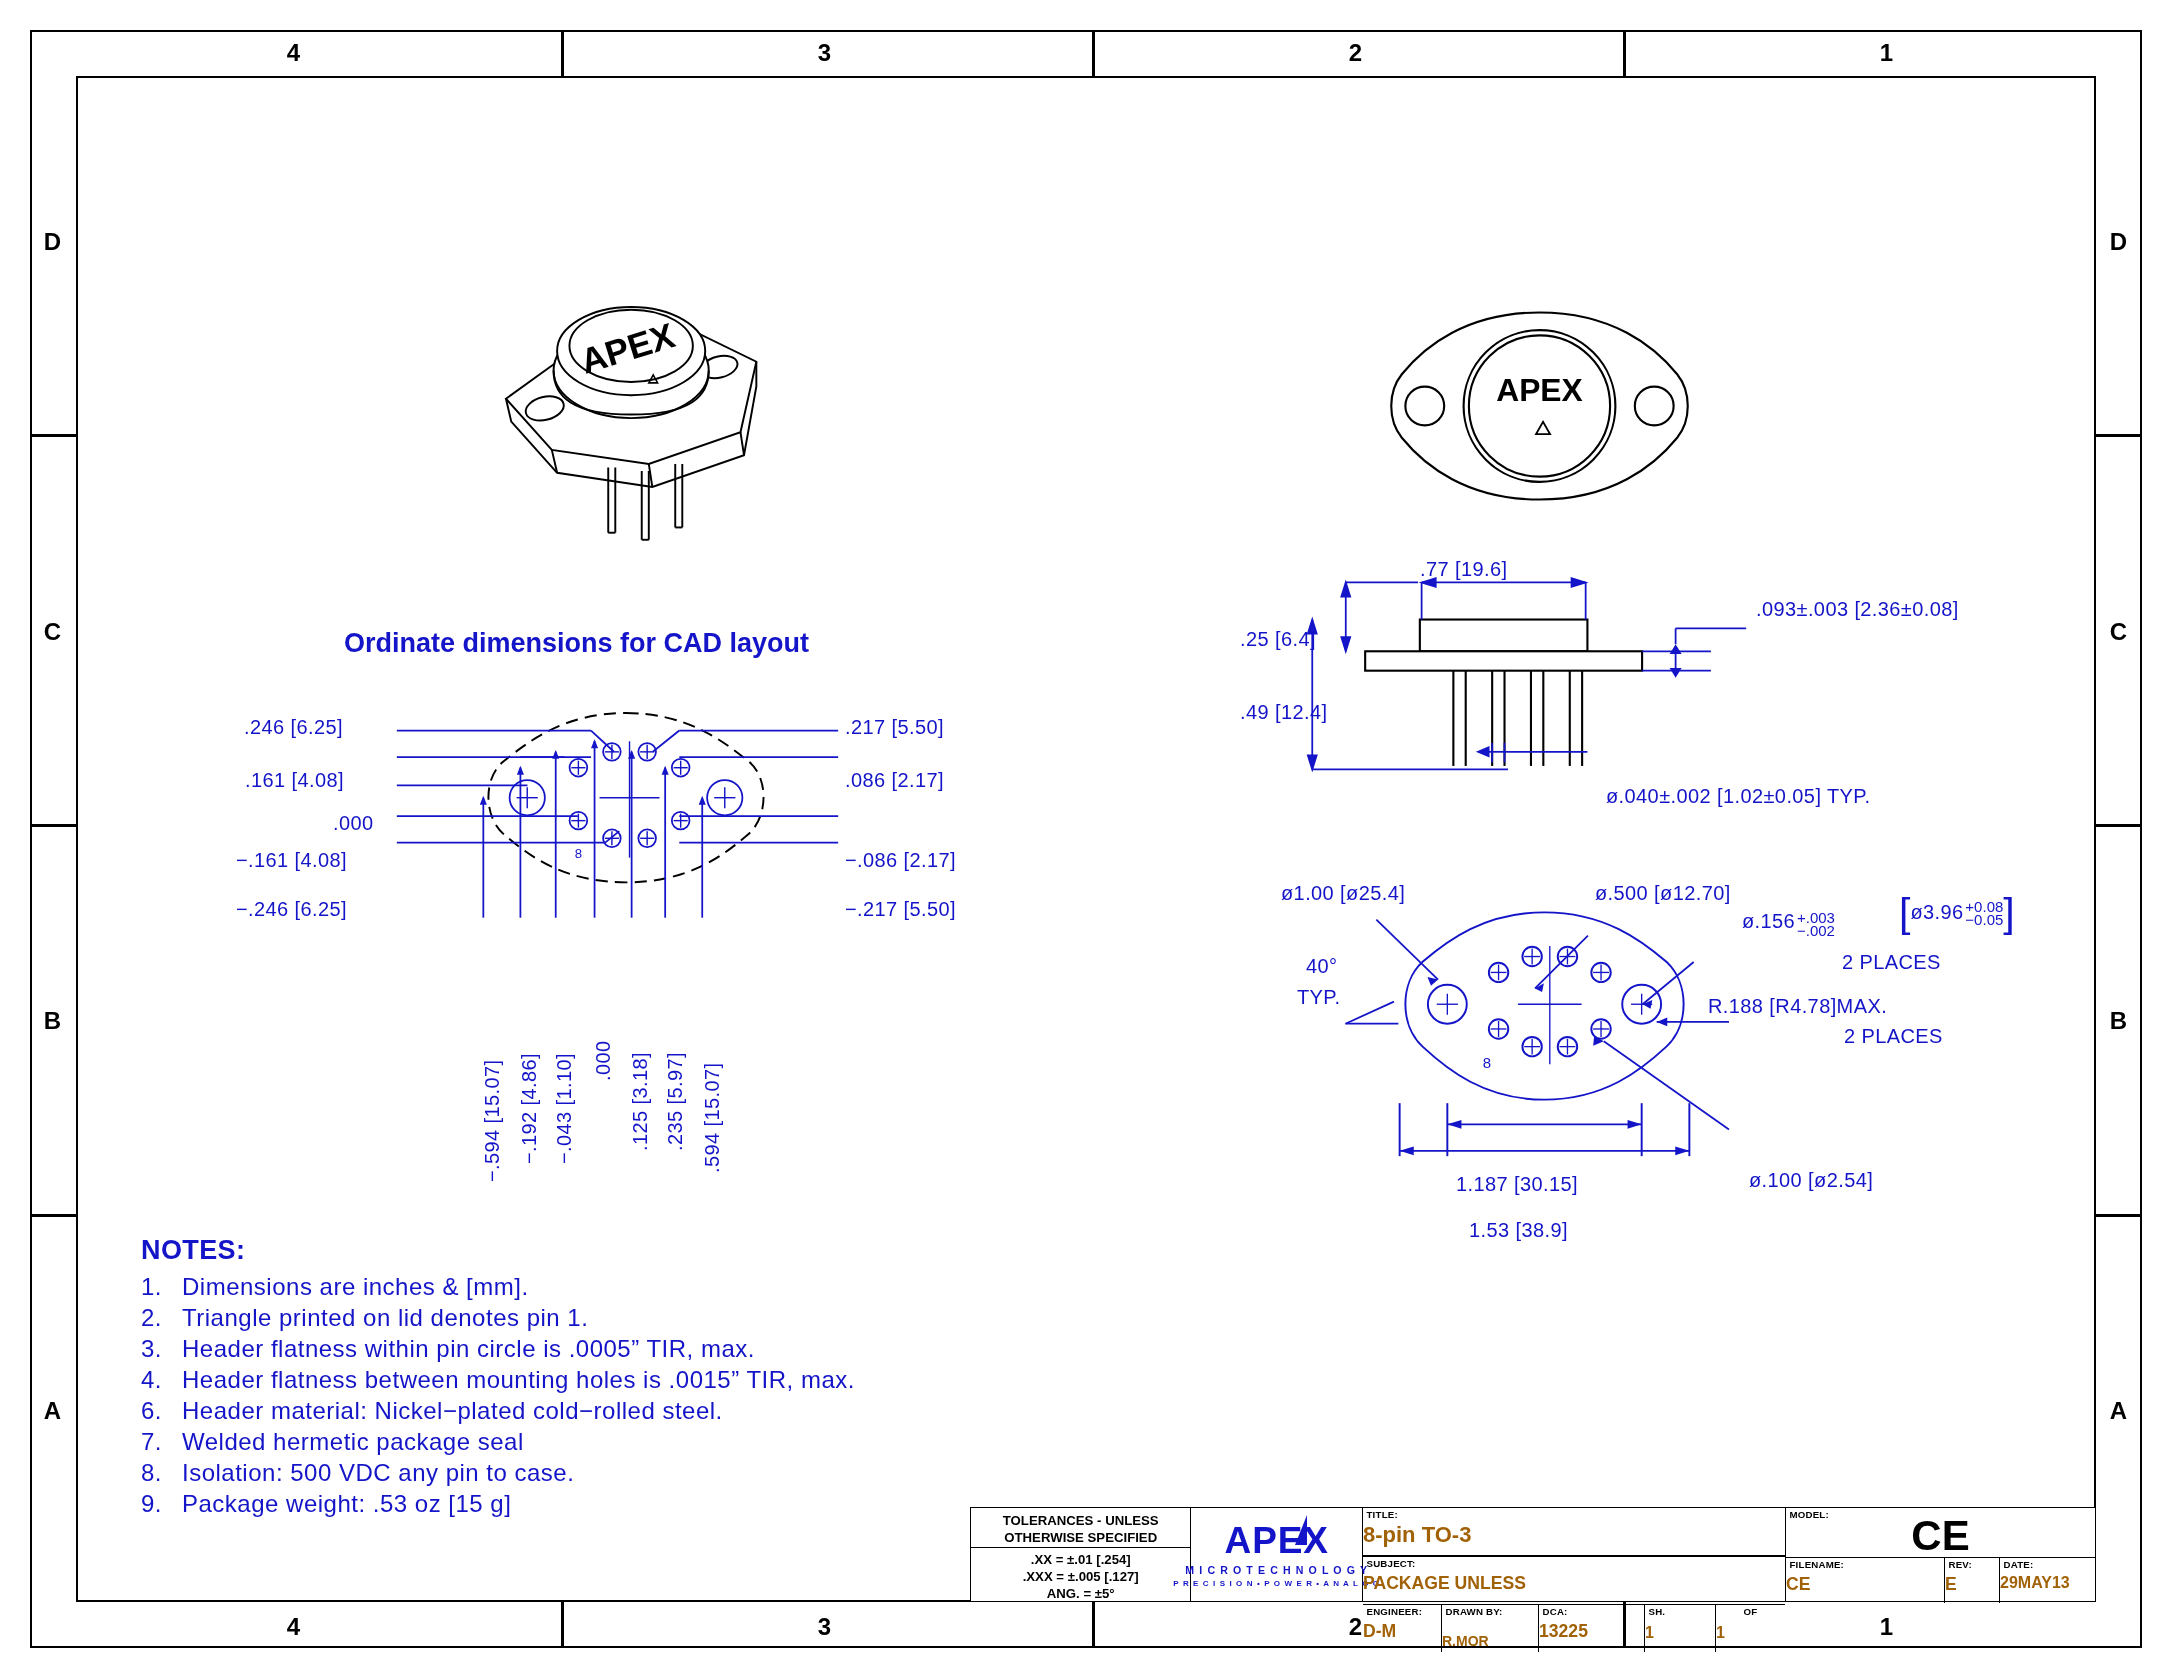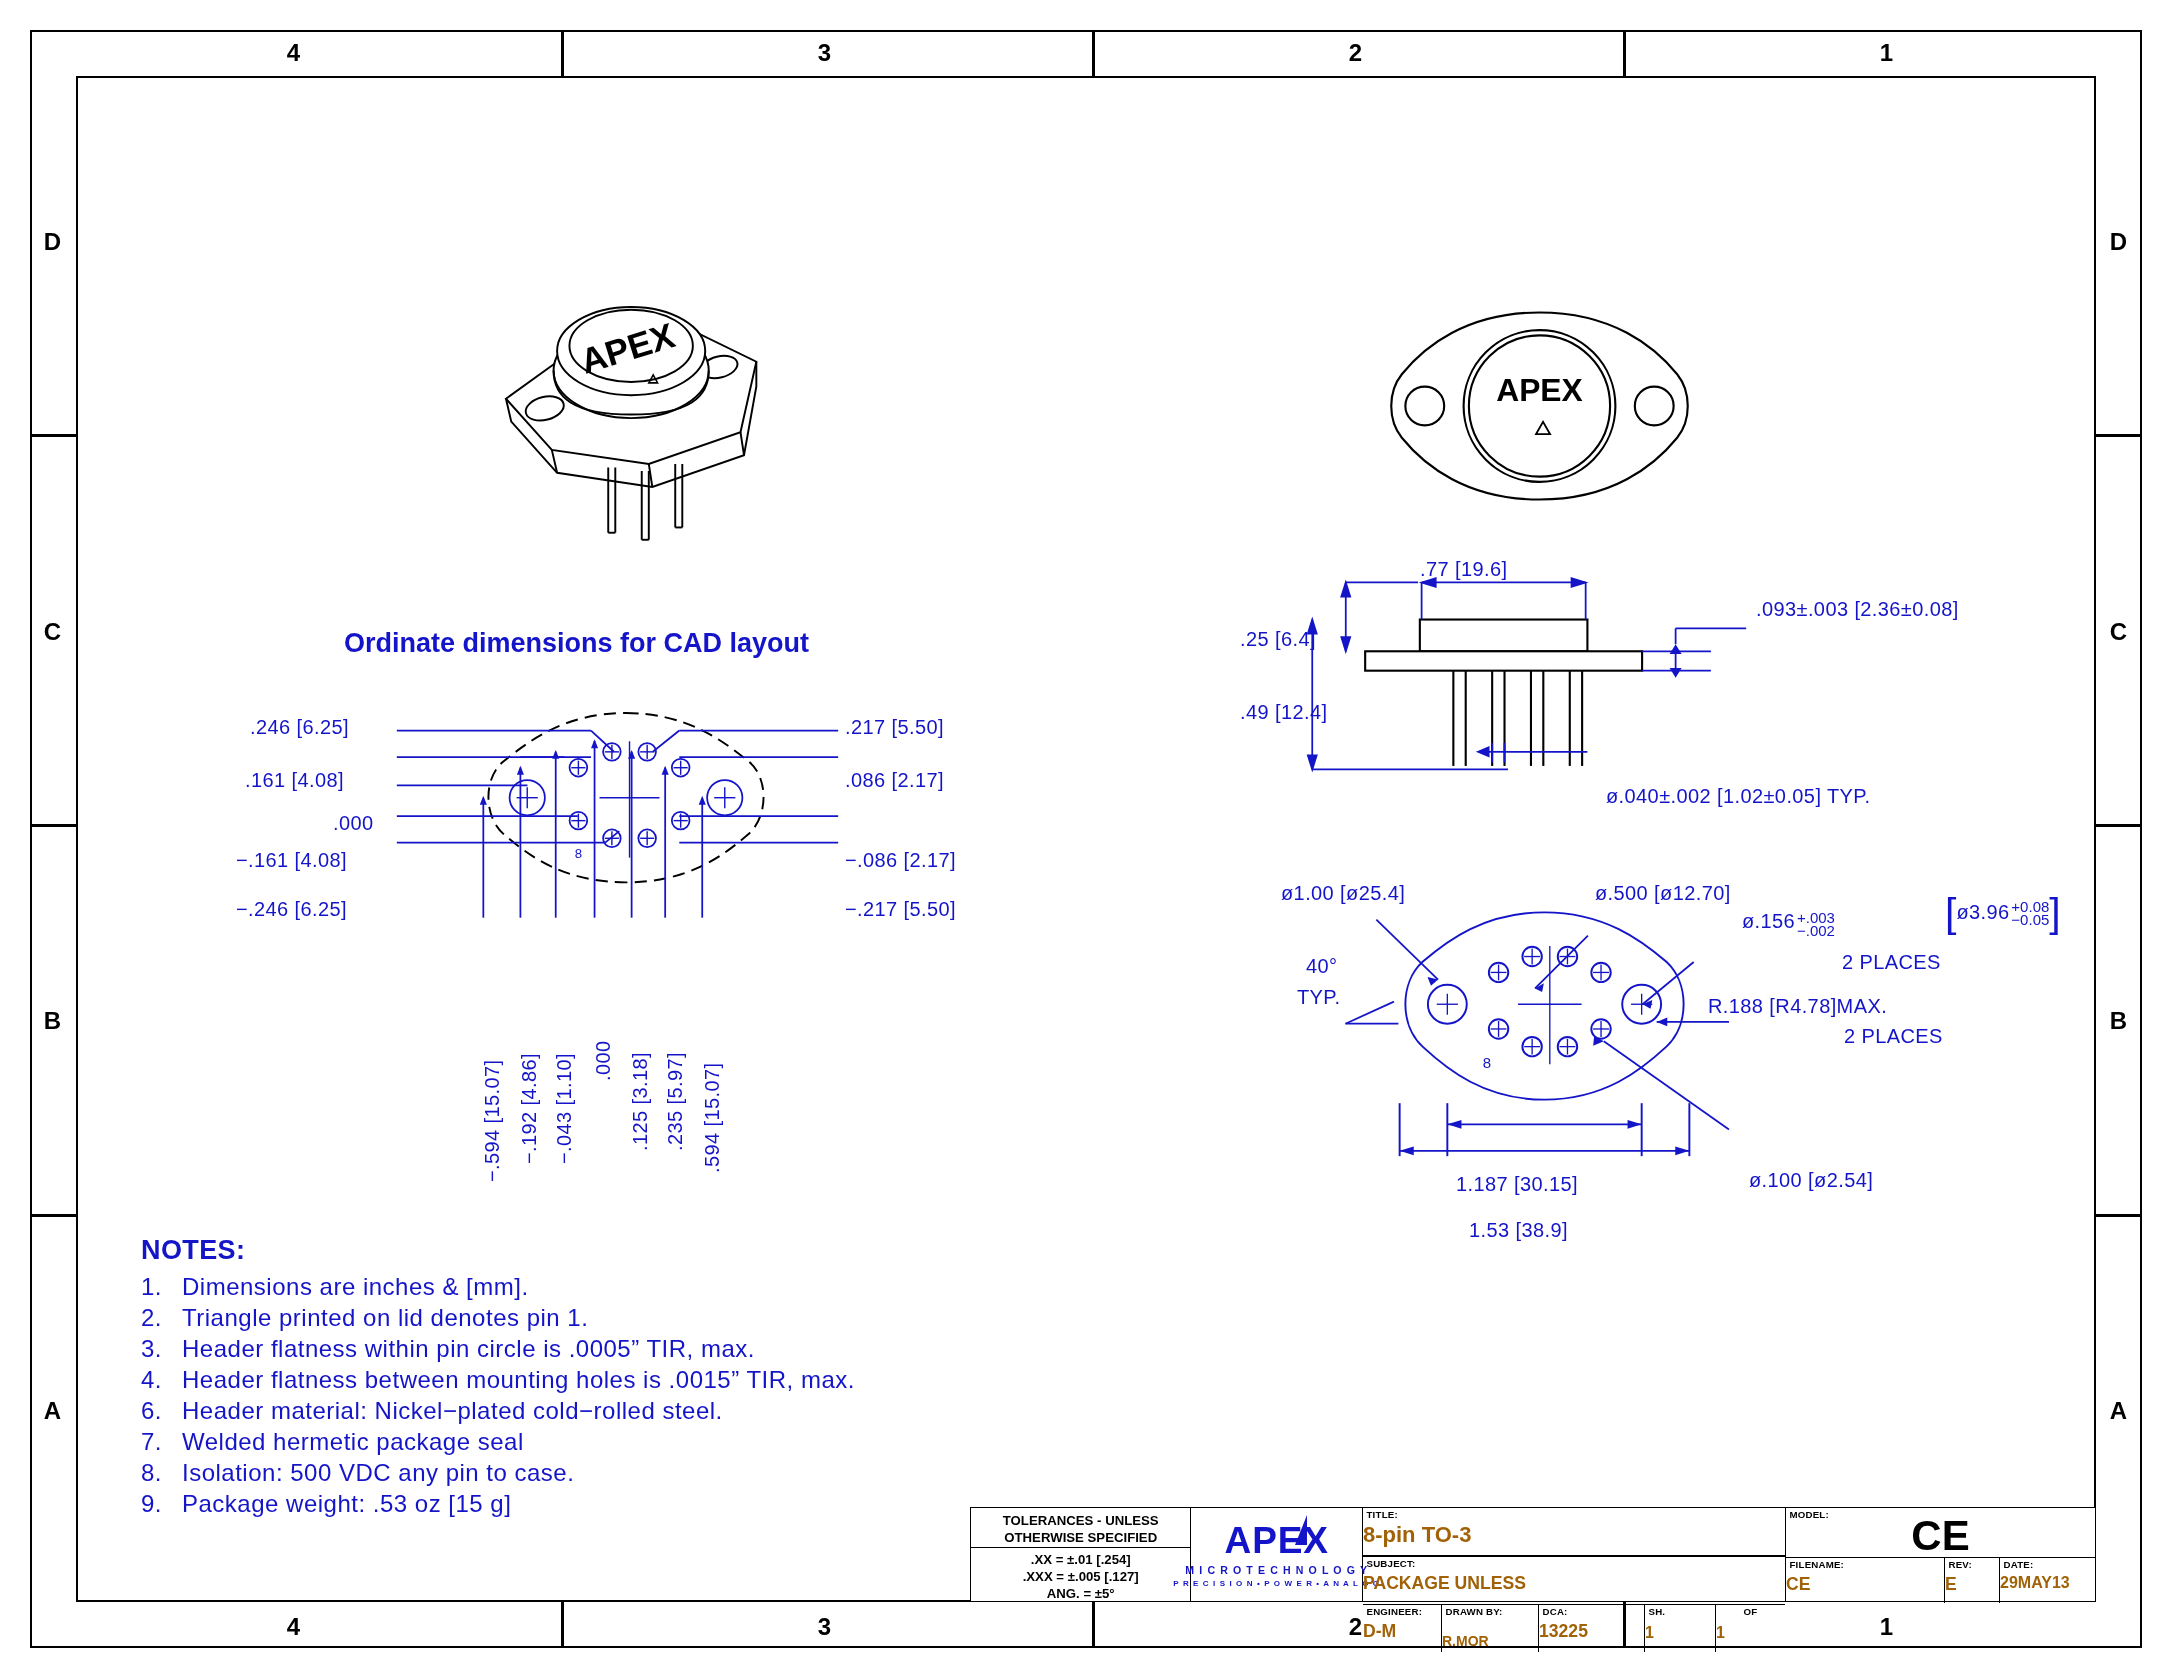--- a/index.html
+++ b/index.html
@@ -456,21 +456,21 @@
         <path d="M150 78 l-4 10 l8 0 Z"></path>
         <path d="M190 60 l-4 10 l8 0 Z"></path>
         <path d="M234 48 l-4 10 l8 0 Z"></path>
         <path d="M276 60 l-4 10 l8 0 Z"></path>
         <path d="M314 78 l-4 10 l8 0 Z"></path>
         <path d="M356 112 l-4 10 l8 0 Z"></path>
       </g>
     </g>
   </svg>
 
-  <div class="dim" style="left:250px; top:716px;">.246  [6.25]</div>
+  <div class="dim" style="left:244px; top:716px;">.246  [6.25]</div>
   <div class="dim" style="left:245px; top:769px;">.161  [4.08]</div>
   <div class="dim" style="left:333px; top:812px;">.000</div>
   <div class="dim" style="left:236px; top:849px;">−.161  [4.08]</div>
   <div class="dim" style="left:236px; top:898px;">−.246  [6.25]</div>
 
   <div class="dim" style="left:845px; top:716px;">.217  [5.50]</div>
   <div class="dim" style="left:845px; top:769px;">.086  [2.17]</div>
   <div class="dim" style="left:845px; top:849px;">−.086  [2.17]</div>
   <div class="dim" style="left:845px; top:898px;">−.217  [5.50]</div>
 
@@ -567,21 +567,21 @@
   <div class="dim" style="left:1306px; top:955px;">40°</div>
   <div class="dim" style="left:1297px; top:986px;">TYP.</div>
   <div class="dim" style="left:1595px; top:882px;">ø.500  [ø12.70]</div>
 
   <div style="position:absolute; left:1742px; top:910px;">
     <span class="dim" style="position:relative; left:0; top:0;">ø.156</span><span style="display:inline-block; vertical-align:middle; line-height:13.2px; font-size:15px; color:#1414c8; margin-left:1.8px;">
       <span style="display:block;">+.003</span>
       <span style="display:block;">−.002</span>
     </span>
   </div>
-  <div style="position:absolute; left:1945px; top:900px; color:#1414c8; font-size:20px;">
+  <div style="position:absolute; left:1899px; top:900px; color:#1414c8; font-size:20px;">
     <span style="font-size:41px; line-height:26.5px; vertical-align:middle; font-weight:300;">[</span><span class="dim" style="position:relative;">ø3.96</span><span style="display:inline-block; vertical-align:middle; line-height:13.2px; font-size:15px; margin-left:1.8px;">
       <span style="display:block;">+0.08</span>
       <span style="display:block;">−0.05</span>
     </span><span style="font-size:41px; line-height:26.5px; vertical-align:middle; font-weight:300;">]</span>
   </div>
   <div class="dim" style="left:1842px; top:951px;">2  PLACES</div>
   <div class="dim" style="left:1708px; top:995px;">R.188  [R4.78]MAX.</div>
   <div class="dim" style="left:1844px; top:1025px;">2  PLACES</div>
   <div class="dim" style="left:1749px; top:1169px;">ø.100  [ø2.54]</div>
   <div class="dim" style="left:1456px; top:1173px;">1.187  [30.15]</div>

